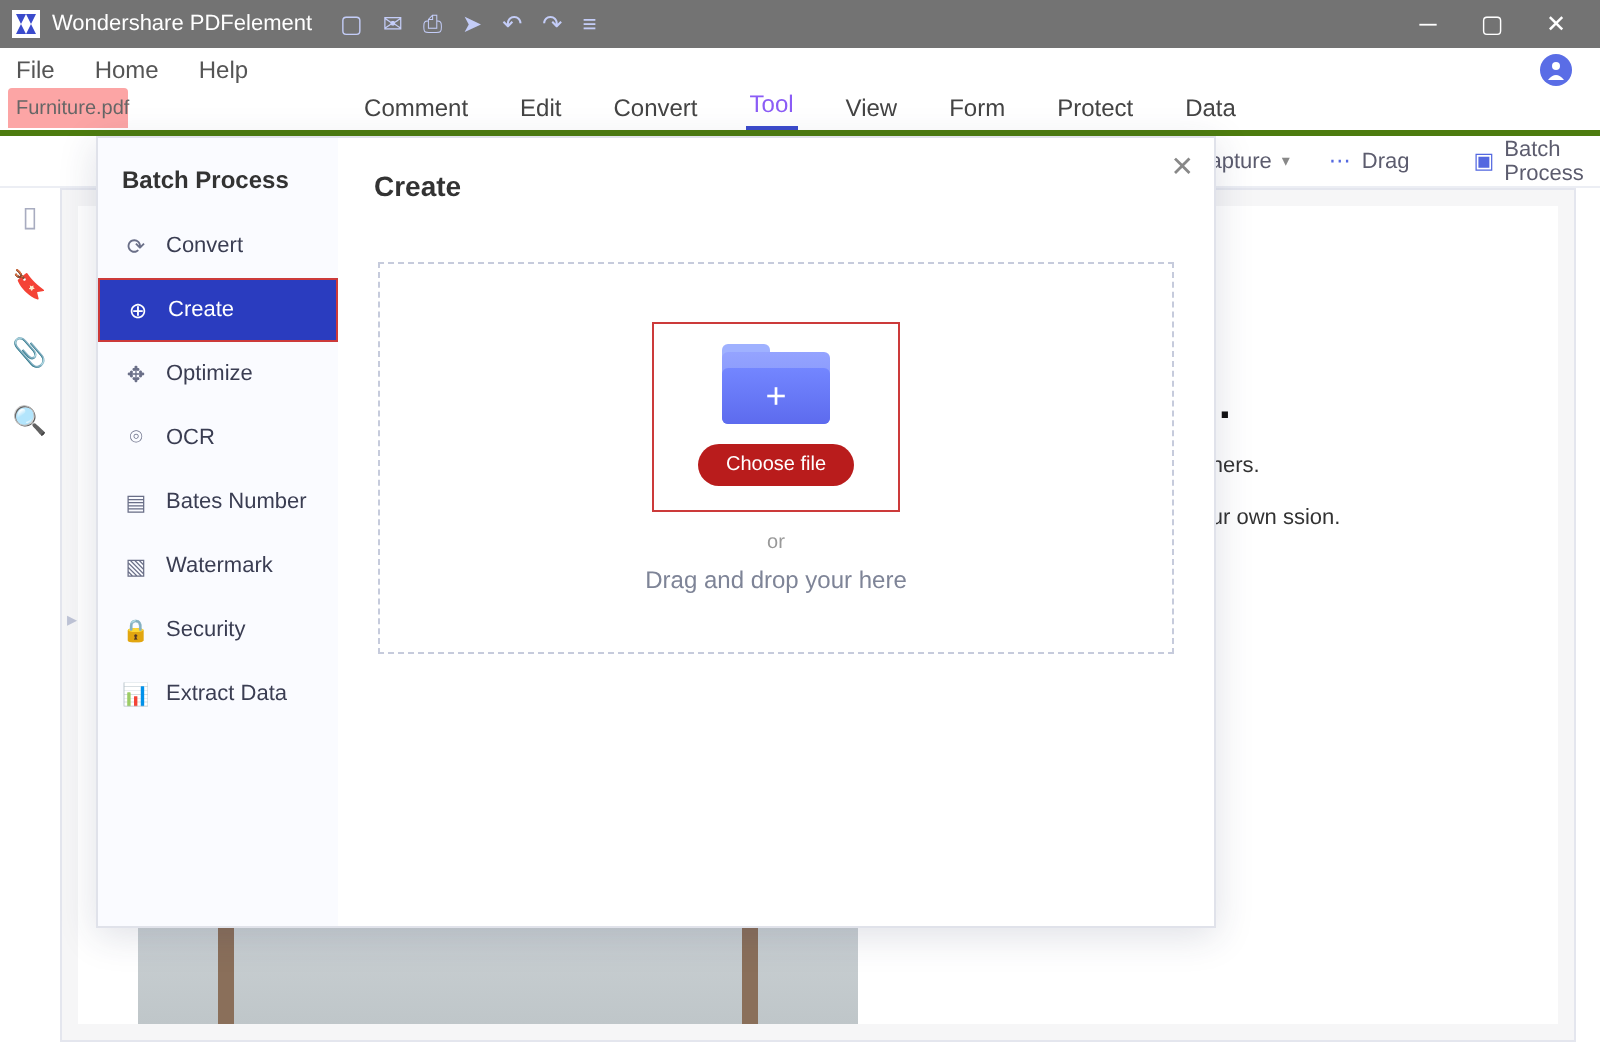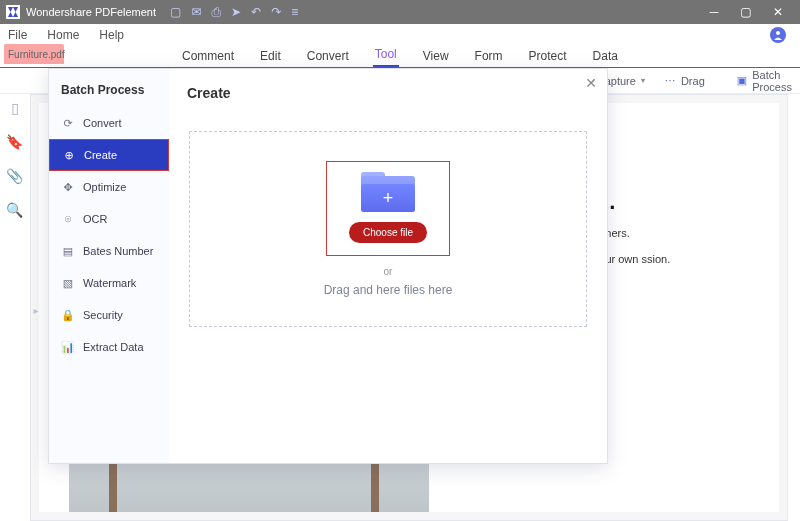--- a/index.html
+++ b/index.html
@@ -14,21 +14,21 @@
 .title-quick span { font-size: 12px; cursor: pointer; }
 .title-spacer { flex: 1; }
 .winbtns { display: flex; }
 .winbtn { width: 32px; height: 24px; display: flex; align-items: center; justify-content: center; color: #fff; cursor: pointer; font-size: 12px; }
 
 
 .menubar { height: 22px; display: flex; align-items: center; padding: 0 8px; gap: 20px; font-size: 12px; color: #555; }
 .menubar .user { margin-left: auto; width: 16px; height: 16px; border-radius: 50%; background: #5a6de6; color: #fff; display: flex; align-items: center; justify-content: center; font-size: 10px; margin-right: 6px; }
 
 
-.tabsrow { height: 22px; display: flex; align-items: end; justify-content: center; gap: 22px; font-size: 12px; color: #444; border-bottom: 1px solid #4d7c0f; }
+.tabsrow { height: 22px; display: flex; align-items: end; justify-content: center; gap: 22px; font-size: 12px; color: #444; border-bottom: 3px solid #4d7c0f; }
 .tabsrow .t { padding: 2px 2px 4px 2px; }
 .tabsrow .t.active { color: #8b5cf6; border-bottom: 2px solid #3b4bcc; }
 
 
 .toolbar { height: 26px; display: flex; align-items: center; font-size: 11px; color: #5c5c6e; gap: 6px; padding-left: 110px; border-bottom: 1px solid #eceef4; }
 .tool { display: flex; align-items: center; gap: 4px; padding: 0 6px; cursor: pointer; }
 .tool .ico { width: 14px; height: 14px; display: inline-flex; align-items: center; justify-content: center; color: #5468e0; }
 .tool .dd { font-size: 8px; color: #888; margin-left: 1px; }
 .batch-item { margin-left: 20px; display: flex; align-items: center; gap: 5px; color: #5c5c6e; }
 .batch-item .ico { color: #5468e0; }
@@ -233,16 +233,16 @@
     <div class="drop">
       <div class="foldframe">
         <div class="folder">
           <div class="tab"></div>
             <div class="back"></div>
             <div class="front">+</div>
         </div>
         <button class="choosebtn">Choose file</button>
       </div>
       <div class="or">or</div>
-      <div class="dhint">Drag and here files here</div>
+      <div class="dhint">Drag and drop your here</div>
     </div>
   </div>
 </div>
 
 </body></html>

